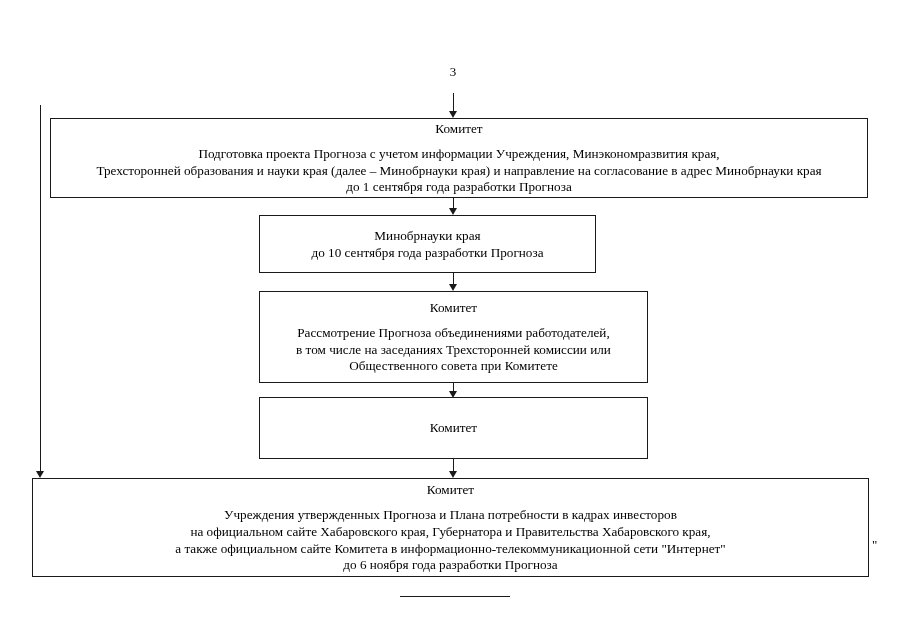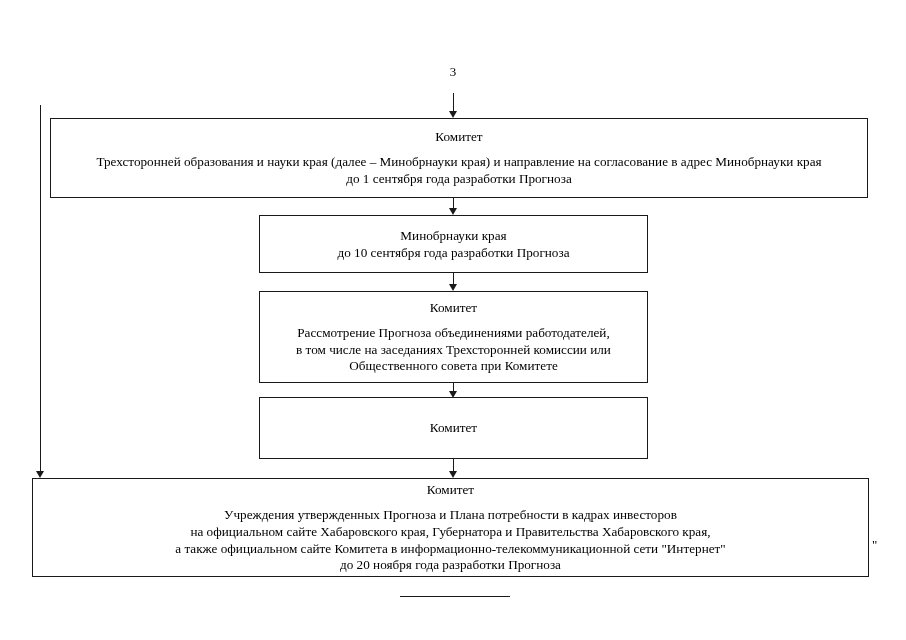--- a/index.html
+++ b/index.html
@@ -57,21 +57,21 @@
   }
   .flow-box .body .ln {
     display: block;
     white-space: nowrap;
   }
   .gap-lg .body { margin-top: 9px; }
   .gap-sm .body { margin-top: 1px; }
 
   
   #box-prepare   { left: 50px;  top: 118px; width: 818px; height: 80px; }
-  #box-approve   { left: 259px; top: 215px; width: 389px; height: 58px; }
+  #box-approve   { left: 259px; top: 215px; width: 337px; height: 58px; }
   #box-review    { left: 259px; top: 291px; width: 389px; height: 92px; }
   #box-confirm   { left: 259px; top: 397px; width: 389px; height: 62px; }
   #box-publish   { left: 32px;  top: 478px; width: 837px; height: 99px; }
 
   
   .conn {
     position: absolute;
     background: #1a1a1a;
   }
   .conn-v { width: 1px; }
@@ -128,20 +128,21 @@
 
   <div class="conn conn-v" id="conn-top"></div>
   <div class="arrowhead" id="arrow-top"></div>
 
   <div class="conn conn-v" id="conn-left-vert"></div>
   <div class="arrowhead" id="arrow-left"></div>
 
   <div class="flow-box gap-lg" id="box-prepare">
     <div class="actor">Комитет</div>
     <div class="body">
+      <span class="ln">Подготовка проекта Прогноза с учетом информации Учреждения, Минэкономразвития края,</span>
       <span class="ln">Трехсторонней образования и науки края (далее – Минобрнауки края) и направление на согласование в адрес Минобрнауки края</span>
       <span class="ln">до 1 сентября года разработки Прогноза</span>
     </div>
   </div>
 
   <div class="conn conn-v" id="conn-prep-approve"></div>
   <div class="arrowhead" id="arrow-prep-approve"></div>
 
   <div class="flow-box gap-sm" id="box-approve">
     <div class="actor">Минобрнауки края</div>
@@ -173,21 +174,21 @@
 
   <div class="conn conn-v" id="conn-confirm-publish"></div>
   <div class="arrowhead" id="arrow-confirm-publish"></div>
 
   <div class="flow-box gap-lg" id="box-publish">
     <div class="actor">Комитет</div>
     <div class="body">
       <span class="ln">Учреждения утвержденных Прогноза и Плана потребности в кадрах инвесторов</span>
       <span class="ln">на официальном сайте Хабаровского края, Губернатора и Правительства Хабаровского края,</span>
       <span class="ln">а также официальном сайте Комитета в информационно-телекоммуникационной сети "Интернет"</span>
-      <span class="ln">до 20 ноября года разработки Прогноза</span>
+      <span class="ln">до 6 ноября года разработки Прогноза</span>
     </div>
   </div>
 
   <div id="closing-quote">"</div>
 
   <div id="footer-rule"></div>
 
 </div>
 
 </body></html>

